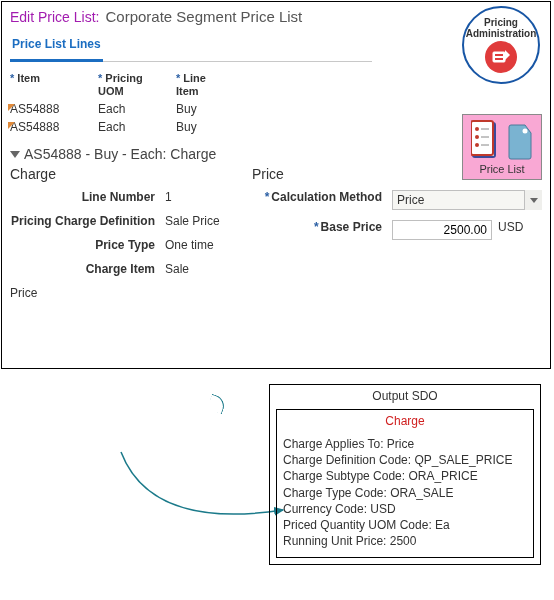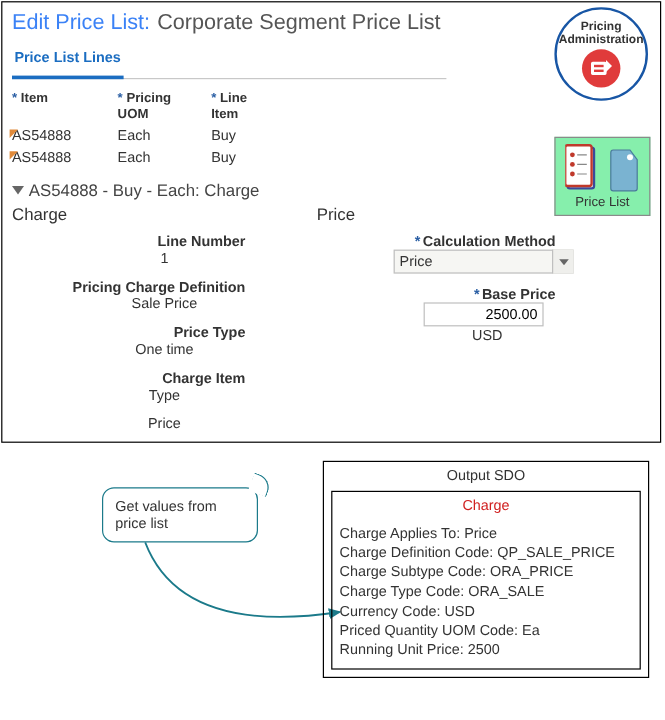--- a/index.html
+++ b/index.html
@@ -1,20 +1,20 @@
 <!DOCTYPE html>
 <html><head>
 <meta charset="utf-8">
 <style>
 * { box-sizing: border-box; margin: 0; padding: 0; }
 body { font-family: Arial, Helvetica, sans-serif; font-size: 12px; color: #333; width: 554px; height: 600px; background: #fff; position: relative; }
 .top-panel { border: 1px solid #000; width: 550px; height: 368px; position: absolute; top: 1px; left: 1px; padding: 6px 8px; }
 .title-row { display: flex; align-items: baseline; gap: 6px; }
-.title-label { font-size: 18px; color: #3b82f6; }
-.title-value { font-size: 18px; color: #555; }
+.title-label { font-size: 14px; color: #a21caf; }
+.title-value { font-size: 15px; color: #555; }
 .tabs { margin-top: 8px; }
 .tab { display: inline-block; padding: 4px 2px 8px 2px; font-size: 12px; color: #1b6dc1; font-weight: bold; border-bottom: 3px solid #1b6dc1; cursor: pointer; }
 .hr { height: 1px; background: #c8c8c8; margin-top: -1px; width: 68%; }
 .table { margin-top: 8px; }
 .th-row { display: flex; gap: 18px; }
 .th { font-size: 11px; color: #333; font-weight: bold; line-height: 1.2; padding: 2px 0; }
 .th .req { color: #2b5fa4; }
 .th-item { width: 70px; }
 .th-uom { width: 60px; }
 .th-type { width: 50px; }
@@ -22,34 +22,34 @@
 .td-item { width: 70px; position: relative; }
 .td-uom { width: 60px; }
 .td-type { width: 50px; }
 .row-marker { width: 0; height: 0; border-top: 7px solid #e08a3a; border-right: 7px solid transparent; position: absolute; left: -2px; top: 2px; }
 .section-head { display: flex; align-items: center; gap: 4px; margin-top: 10px; font-size: 14px; color: #444; }
 .disclosure { width: 0; height: 0; border-left: 5px solid transparent; border-right: 5px solid transparent; border-top: 7px solid #666; cursor: pointer; }
 .charge-grid { display: flex; margin-top: 4px; }
 .col-left { width: 254px; }
 .col-right { flex: 1; }
 .col-head { font-size: 14px; color: #333; margin-bottom: 8px; }
-.field-row { display: flex; align-items: center; margin-bottom: 10px; flex-direction: column; }
+.field-row { display: flex; margin-bottom: 10px; }
 .field-label { width: 155px; text-align: right; padding-right: 10px; font-size: 12px; color: #333; font-weight: bold; }
 .field-val { font-size: 12px; color: #333; }
 .req-star { color: #2b5fa4; font-weight: bold; margin-right: 2px; }
 .select-wrap { position: relative; width: 150px; }
 .select-box { width: 150px; height: 20px; border: 1px solid #bfbfbf; background: #f6f6f3; padding: 2px 20px 2px 4px; font-size: 12px; color: #333; cursor: pointer; }
 .select-chev { position: absolute; right: 0; top: 0; width: 18px; height: 20px; border-left: 1px solid #bfbfbf; background: #efefec; display: flex; align-items: center; justify-content: center; }
 .chev-down { width: 0; height: 0; border-left: 4px solid transparent; border-right: 4px solid transparent; border-top: 5px solid #666; }
 .input-box { width: 100px; height: 20px; border: 1px solid #bfbfbf; background: #fff; padding: 2px 4px; font-size: 12px; text-align: right; }
 .usd { margin-left: 6px; font-size: 12px; }
 .badge-pricing { position: absolute; top: 4px; right: 10px; width: 78px; height: 78px; border: 2px solid #1856a5; border-radius: 50%; background: #fff; display: flex; flex-direction: column; align-items: center; justify-content: center; }
 .badge-pricing .t1 { font-size: 10px; font-weight: bold; color: #333; }
 .badge-pricing .circ { width: 32px; height: 32px; border-radius: 50%; background: #e03b3b; margin-top: 2px; display: flex; align-items: center; justify-content: center; }
-.badge-pricelist { position: absolute; top: 112px; right: 8px; width: 80px; border: 1px solid #8a8a8a; background: #86efac; padding: 4px; text-align: center; }
+.badge-pricelist { position: absolute; top: 112px; right: 8px; width: 80px; border: 1px solid #8a8a8a; background: #f9a8d4; padding: 4px; text-align: center; }
 .badge-pricelist .icons { display: flex; justify-content: center; gap: 2px; margin-bottom: 2px; height: 42px; align-items: flex-end; }
 .badge-pricelist .lbl { font-size: 11px; color: #333; }
 .bottom-area { position: absolute; top: 370px; left: 1px; width: 550px; height: 228px; }
 .callout { position: absolute; left: 84px; top: 36px; width: 130px; border: 1.5px solid #1b7a8a; border-radius: 10px; padding: 8px 10px; font-size: 12px; color: #333; background: #fff; }
 .callout-tail { position: absolute; left: 208px; top: 26px; width: 16px; height: 16px; border-top: 1.5px solid #1b7a8a; border-right: 1.5px solid #1b7a8a; border-top-right-radius: 12px; transform: rotate(20deg); background: #fff; }
 .arrow-svg { position: absolute; left: 110px; top: 70px; }
 .output-box { position: absolute; right: 10px; top: 14px; width: 272px; border: 1px solid #000; padding: 4px 6px 6px 6px; }
 .output-title { text-align: center; font-size: 12px; color: #333; margin-bottom: 6px; }
 .charge-box { border: 1px solid #000; padding: 4px 6px 8px 6px; }
 .charge-title { text-align: center; color: #d02020; font-size: 12px; margin-bottom: 8px; }
@@ -103,21 +103,21 @@
       <div class="field-row">
           <div class="field-label">Pricing Charge Definition</div>
           <div class="field-val">Sale Price</div>
         </div>
       <div class="field-row">
           <div class="field-label">Price Type</div>
           <div class="field-val">One time</div>
         </div>
       <div class="field-row">
           <div class="field-label">Charge Item</div>
-          <div class="field-val">Type</div>
+          <div class="field-val">Sale</div>
         </div>
       <div class="field-row">
           <div class="field-val">Price</div>
         </div>
     </div>
     <div class="col-right">
       <div class="col-head">Price</div>
       <div class="field-row">
         <div class="field-label" style="width:140px"><span class="req-star">*</span><span>Calculation Method</span></div>
         <div class="select-wrap">
@@ -164,23 +164,20 @@
           <path d="M4 2 H18 L24 10 V34 Q24 36 22 36 H4 Q2 36 2 34 V4 Q2 2 4 2 Z" fill="#7ab3d1" stroke="#4a7a9a"></path>
           <circle cx="18" cy="8" r="2.5" fill="#fff"></circle>
         </svg>
     </div>
     <div class="lbl">Price List</div>
   </div>
 
 </div>
 
 <div class="bottom-area">
-  <div class="callout">
-    <span>Get values from price list</span>
-  </div>
   <div class="callout-tail"></div>
 
   <svg class="arrow-svg" width="190" height="120">
     <defs>
         <marker id="ah" markerWidth="8" markerHeight="8" refX="6" refY="3" orient="auto">
           <path d="M0,0 L7,3 L0,6 Z" fill="#1b7a8a"></path>
         </marker>
       </defs>
     <path d="M10 12 Q 40 90 172 70" stroke="#1b7a8a" stroke-width="1.5" fill="none" marker-end="url(#ah)"></path>
   </svg>

